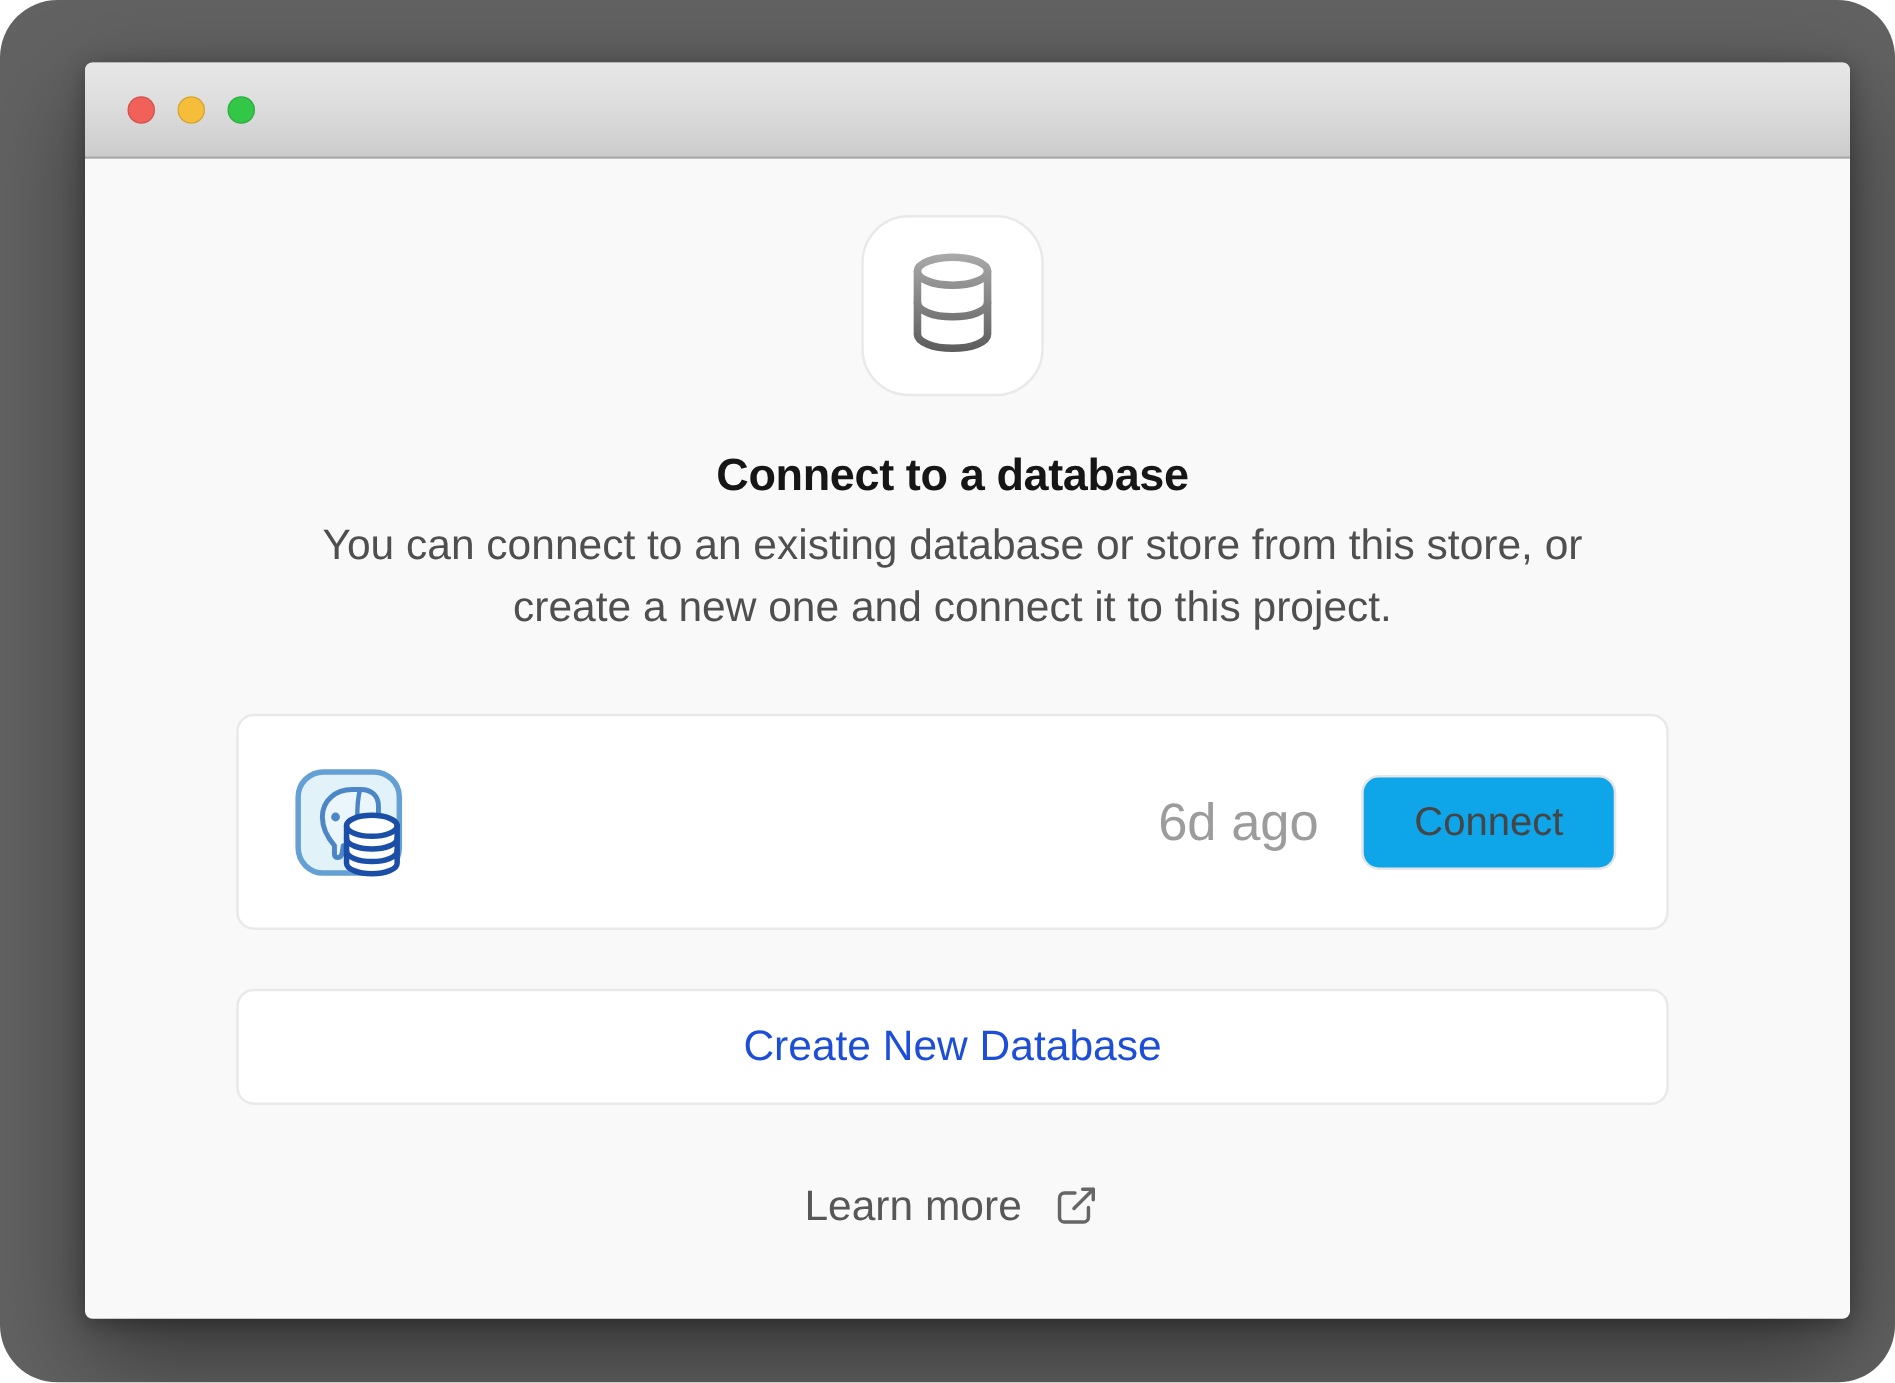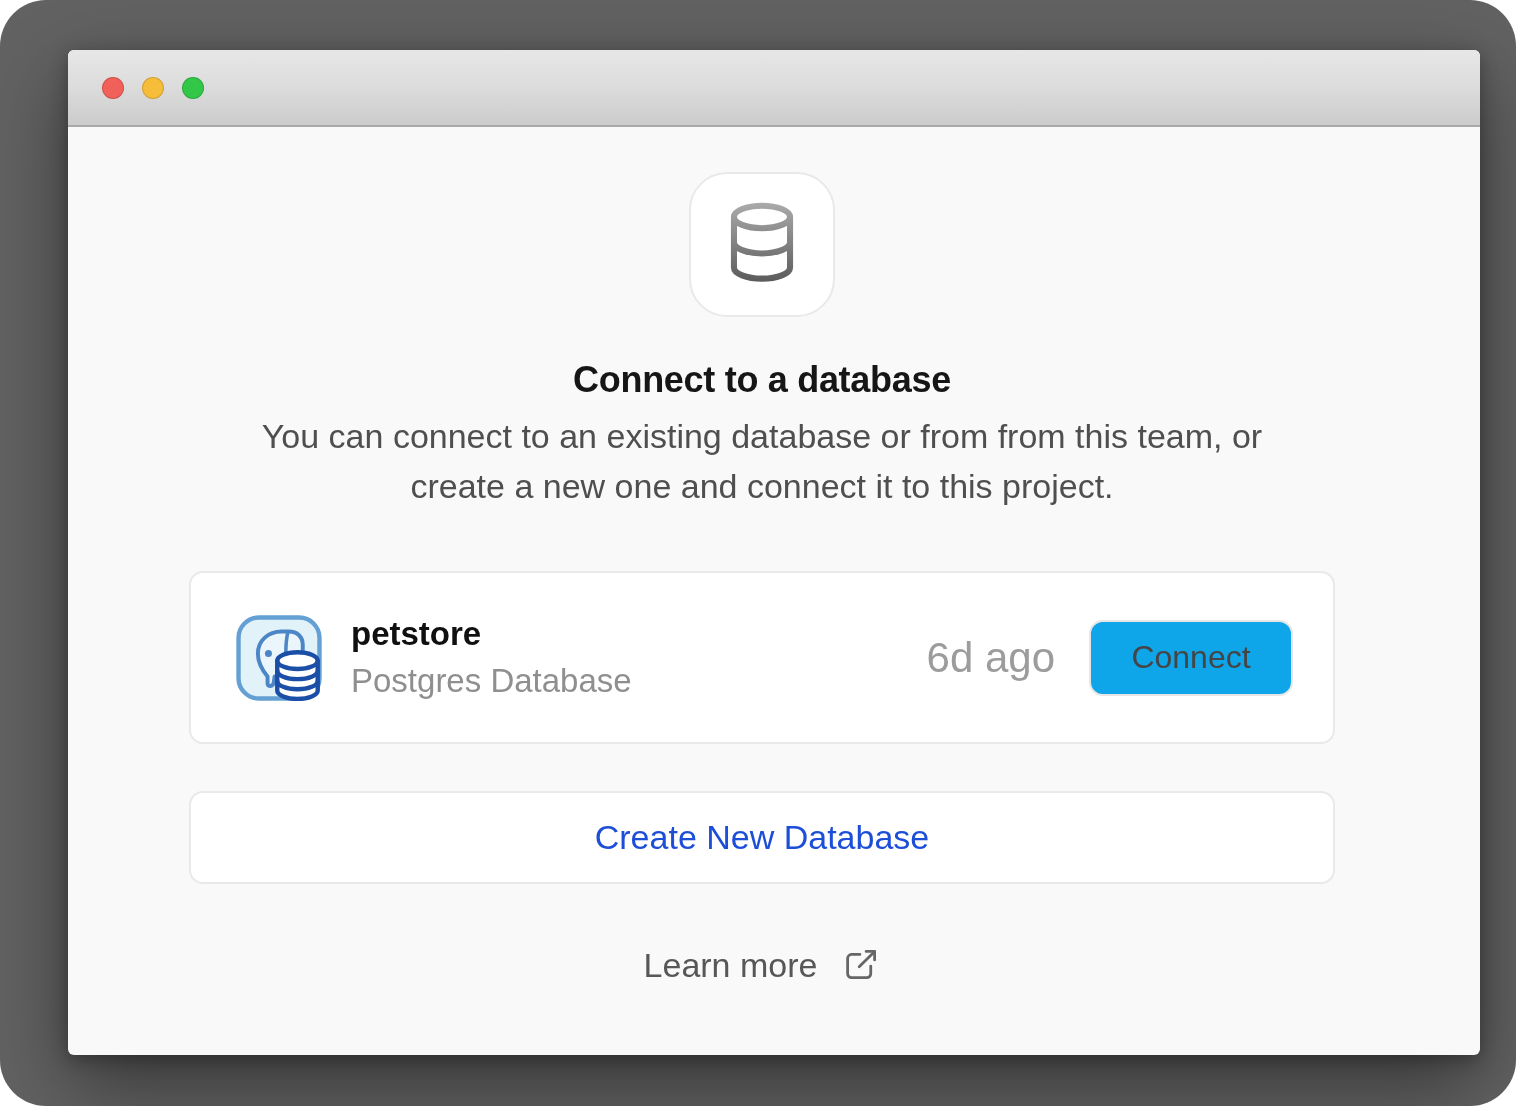--- a/index.html
+++ b/index.html
@@ -158,39 +158,35 @@
             </linearGradient>
           </defs>
           <ellipse cx="50" cy="16" rx="30" ry="12" stroke="url(#dbgrad)" stroke-width="6.5"></ellipse>
           <path d="M20 16 L20 70 A30 12 0 0 0 80 70 L80 16" stroke="url(#dbgrad)" stroke-width="6.5" stroke-linecap="round"></path>
           <path d="M20 43 A30 12 0 0 0 80 43" stroke="url(#dbgrad)" stroke-width="6.5" stroke-linecap="round"></path>
         </svg>
       </div>
 
       <h1 class="dialog-title">Connect to a database</h1>
 
-      <p class="dialog-desc">You can connect to an existing database or from from this team, or create a new one and connect it to this project.</p>
+      <p class="dialog-desc">You can connect to an existing database or store from this store, or create a new one and connect it to this project.</p>
 
       <div class="db-card">
         <svg class="pg-icon" viewBox="0 0 100 100" fill="none">
           <rect x="4" y="4" width="92" height="92" rx="23" fill="#e1f2f9" stroke="#64a0d4" stroke-width="5"></rect>
           <path d="M37 79 L37 71 C31 64 26 55 26 45 C26 30 38 20 53 20 L61 20 C71 20 77 26 77 35 L77 55 C77 64 70 69 61 69 L58 69 L58 77 C58 81 52 82 51 77 L50 71 L45 71 L44 78 C43 83 37 83 37 79 Z" fill="#eaf6fb" stroke="#4c86c6" stroke-width="4.5" stroke-linejoin="round"></path>
           <path d="M60 21 C57 33 57 57 60 68" stroke="#4c86c6" stroke-width="4" fill="none"></path>
           <circle cx="38" cy="45" r="4" fill="#4c86c6"></circle>
           <path d="M48 53 A23 9.5 0 0 1 94 53 L94 87 A23 9.5 0 0 1 48 87 Z" fill="#ffffff"></path>
           <ellipse cx="71" cy="53" rx="23" ry="9.5" stroke="#1b4fa7" stroke-width="5" fill="#ffffff"></ellipse>
           <path d="M48 53 L48 87 A23 9.5 0 0 0 94 87 L94 53" stroke="#1b4fa7" stroke-width="5" stroke-linecap="round"></path>
           <path d="M48 64.5 A23 9.5 0 0 0 94 64.5" stroke="#1b4fa7" stroke-width="5" stroke-linecap="round"></path>
           <path d="M48 76 A23 9.5 0 0 0 94 76" stroke="#1b4fa7" stroke-width="5" stroke-linecap="round"></path>
         </svg>
 
-        <div class="db-meta">
-          <div class="db-name">petstore</div>
-          <div class="db-type">Postgres Database</div>
-        </div>
 
         <span class="db-age">6d ago</span>
 
         <button class="connect-btn">Connect</button>
       </div>
 
       <button class="create-btn">Create New Database</button>
 
       <div class="learn-more">
         <span>Learn more</span>

